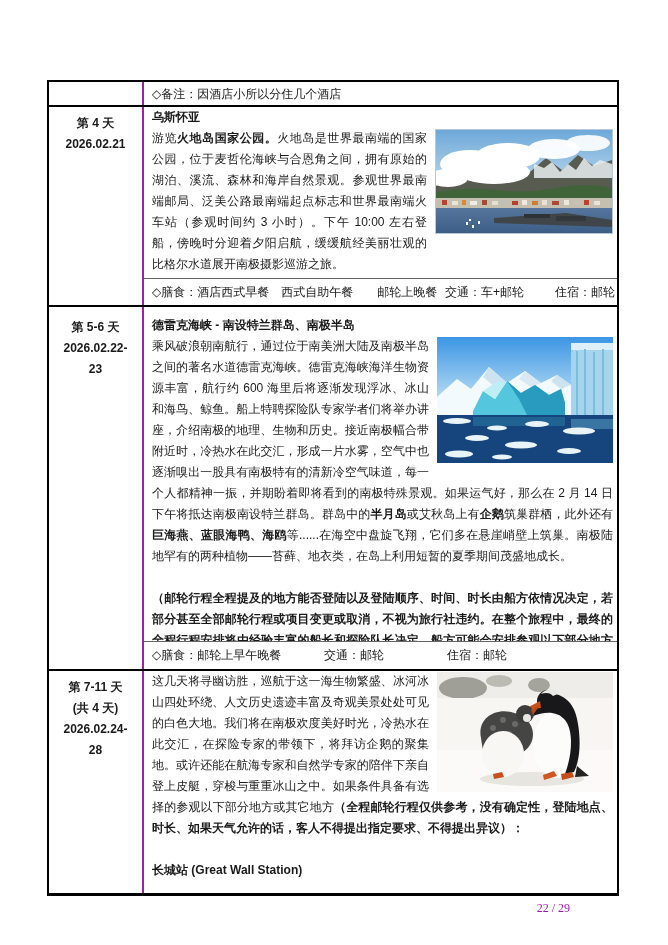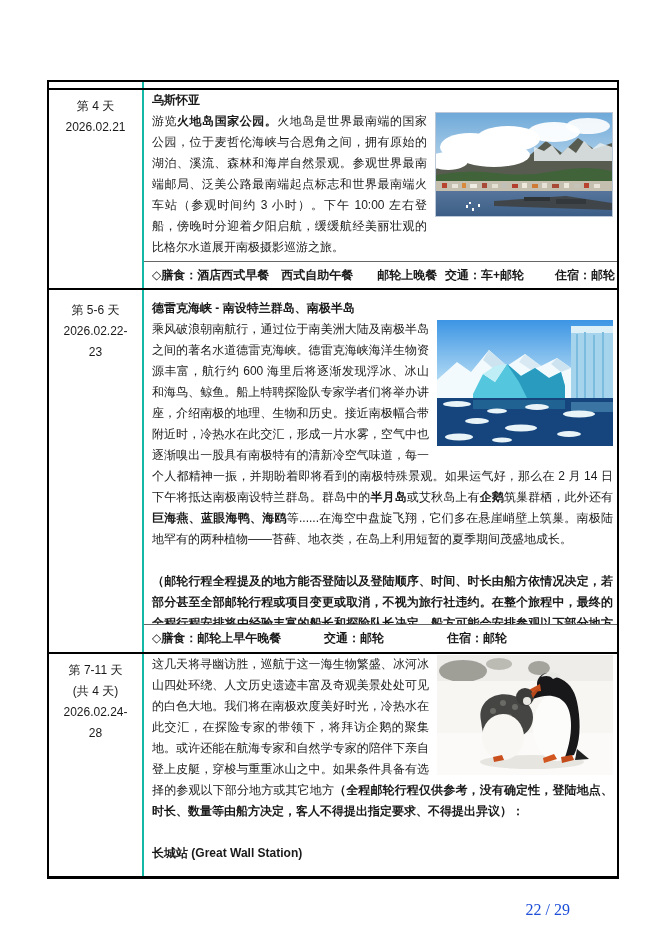--- a/index.html
+++ b/index.html
@@ -7,22 +7,22 @@
     position:relative;width:668px;height:945px;background:#ffffff;overflow:hidden;
     font-family:"Liberation Sans","DejaVu Sans",sans-serif;color:#1a1a1a;
   }
   .tbl{
     position:absolute;left:47px;top:80px;width:572px;box-sizing:border-box;
     border:2px solid #000;border-bottom-width:3px;background:#fff;
   }
   .row{display:flex;box-sizing:border-box;}
   .row + .row{border-top:2px solid #000;}
   .left-cell{
-    width:95px;flex:0 0 95px;box-sizing:border-box;border-right:2px solid #14b8a6;
-    text-align:center;font-weight:normal;font-size:12px;line-height:21px;
+    width:95px;flex:0 0 95px;box-sizing:border-box;border-right:2px solid #a21caf;
+    text-align:center;font-weight:bold;font-size:12px;line-height:21px;
     padding-top:6px;overflow:hidden;
   }
   .left-cell.pad9{padding-top:10px;}
   .right-cell{flex:1;min-width:0;display:flex;flex-direction:column;box-sizing:border-box;}
   .note-text{font-size:12px;line-height:18px;padding:3px 4px 2px 8px;height:23px;box-sizing:border-box;white-space:nowrap;overflow:hidden;}
   .content{
     font-size:12px;line-height:21px;padding:0 4px 0 8px;box-sizing:border-box;
     overflow:hidden;text-align:justify;
   }
   .content.h-d4{height:171px;}
@@ -33,42 +33,44 @@
   .para{margin:0;}
   .para.gap{margin-top:21px;}
   .photo{
     float:right;margin:1px 0 4px 8px;line-height:0;
   }
   .photo.bordered{border:1px solid #bcc8d8;}
   .meal{
     border-top:1px solid #666;display:flex;align-items:center;
     font-size:12px;box-sizing:border-box;white-space:nowrap;overflow:hidden;
     padding-left:8px;
-    font-weight:bold;
   }
   .meal.h-d4{height:27px;}
   .meal.h-d56{height:28px;}
   .meal-d4 .m1{width:293px;flex:0 0 293px;overflow:hidden;}
   .meal-d4 .m2{width:110px;flex:0 0 110px;}
   .meal-d56 .m1{width:172px;flex:0 0 172px;overflow:hidden;}
   .meal-d56 .m2{width:123px;flex:0 0 123px;}
   .m3{flex:1;}
   .footer-pagenum{
     position:absolute;top:901px;right:98px;
-    font-family:"Liberation Serif","DejaVu Serif",serif;font-size:16px;color:#1d4ed8;
+    font-family:"Liberation Serif","DejaVu Serif",serif;font-size:12px;color:#a21caf;
   }
 </style>
 </head>
 <body>
 
 <div class="page">
   <div class="tbl">
 
     <div class="row">
       <div class="left-cell"></div>
+      <div class="right-cell">
+        <div class="note-text">◇备注：因酒店小所以分住几个酒店</div>
+      </div>
     </div>
 
     <div class="row">
       <div class="left-cell">
         <div>第 4 天</div>
         <div>2026.02.21</div>
       </div>
       <div class="right-cell">
         <div class="content h-d4">
           <div class="title">乌斯怀亚</div>
@@ -239,21 +241,21 @@
                   <circle cx="60" cy="70" r="3"></circle>
                     <circle cx="72" cy="62" r="3"></circle>
                 </g>
                 <ellipse cx="66" cy="82" rx="21" ry="23" fill="#f8f7f4"></ellipse>
                 <circle cx="88" cy="42" r="9" fill="#3c3c3a"></circle>
                 <circle cx="90" cy="46" r="4" fill="#e8e7e2"></circle>
                 <path d="M94,38 L103,33 96,43Z" fill="#b5491c"></path>
                 <path d="M56,102 l9,-2 2,5 -10,2z" fill="#c9501d"></path>
               </svg>
             </span>
-            <span><span>这几天将寻幽访胜，巡航于这一海生物繁盛、冰河冰山四处环绕、人文历史遗迹丰富及奇观美景处处可见的白色大地。我们将在南极欢度美好时光，冷热水在此交汇，在探险专家的带领下，将拜访企鹅的聚集地。或许还能在航海专家和自然学专家的陪伴下亲自登上皮艇，穿梭与重重冰山之中。如果条件具备有选择的参观以下部分地方或其它地方</span><span class="b">（全程邮轮行程仅供参考，没有确定性，登陆地点、时长、数量等由船方决定，客人不得提出指定要求、不得提出异议）：</span></span>
+            <span><span>这几天将寻幽访胜，巡航于这一海生物繁盛、冰河冰山四处环绕、人文历史遗迹丰富及奇观美景处处可见的白色大地。我们将在南极欢度美好时光，冷热水在此交汇，在探险专家的带领下，将拜访企鹅的聚集地。或许还能在航海专家和自然学专家的陪伴下亲自登上皮艇，穿梭与重重冰山之中。如果条件具备有选择的参观以下部分地方或其它地方</span><span class="b">（全程邮轮行程仅供参考，没有确定性，登陆地点、时长、如果天气允许的话，客人不得提出指定要求、不得提出异议）：</span></span>
           </p>
           <p class="para gap"><span class="b">长城站 (Great Wall Station)</span></p>
 
         </div>
       </div>
     </div>
 
   </div>
 
   <div class="footer-pagenum">22 / 29</div>

